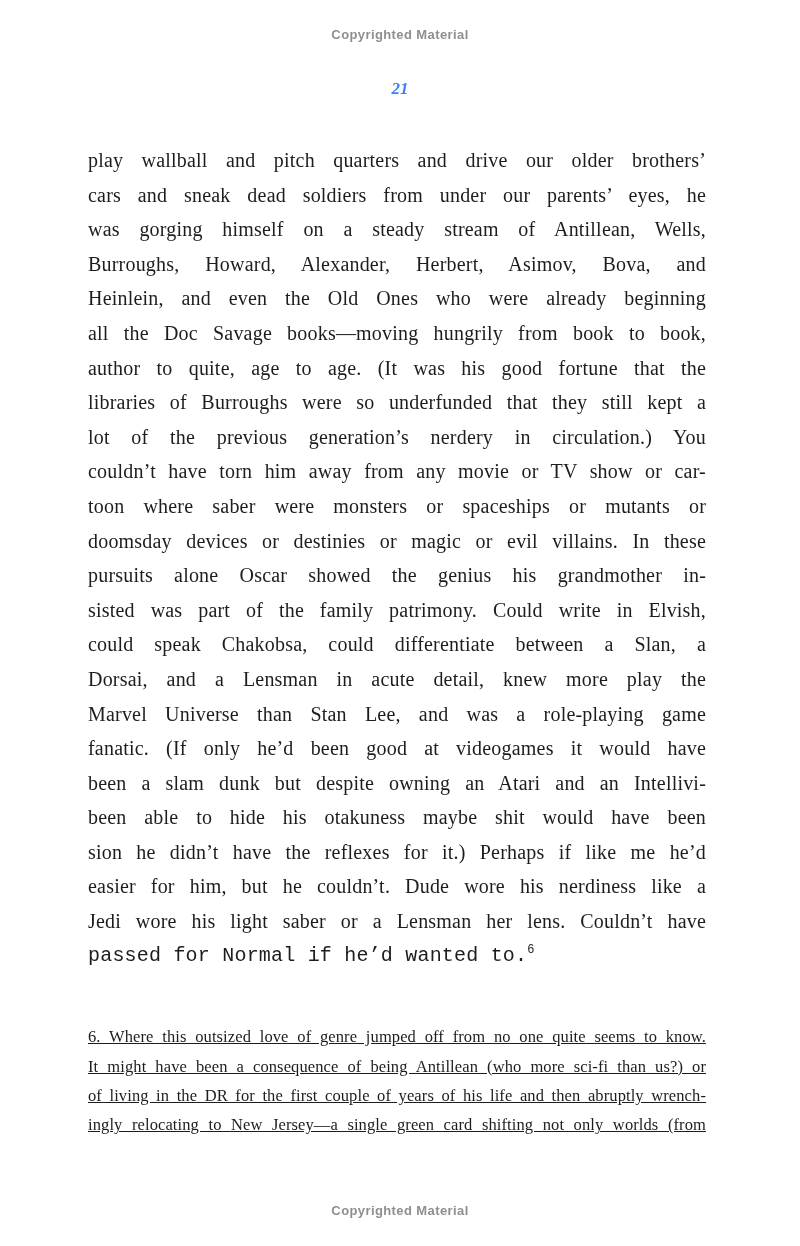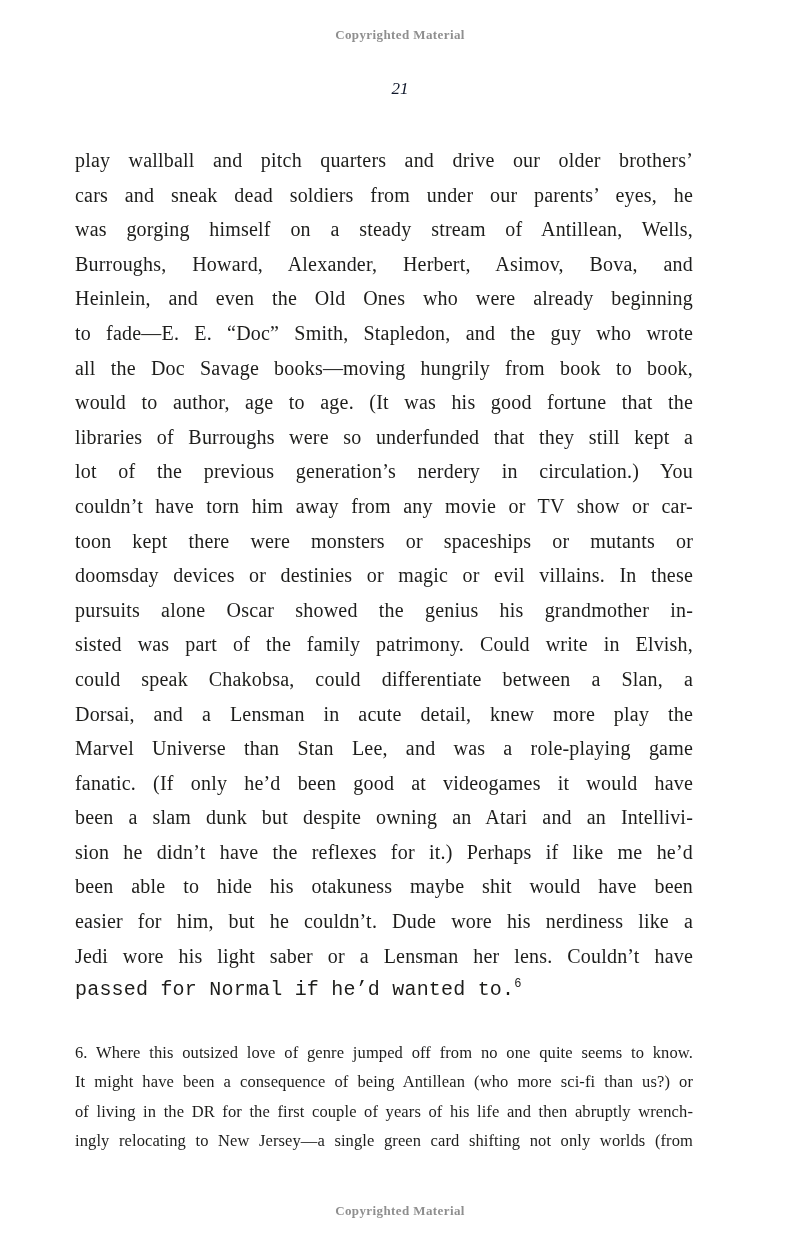--- a/index.html
+++ b/index.html
@@ -10,42 +10,43 @@
     position: relative;
     font-family: "Liberation Serif", serif;
     color: #1d1d1b;
     overflow: hidden;
   }
   .notice {
     position: absolute;
     left: 0;
     width: 100%;
     text-align: center;
-    font-family: Liberation Serif, serif;
+    font-family: Liberation Sans, sans-serif;
     font-size: 13px;
     font-weight: 700;
     letter-spacing: 0.4px;
     color: #8f8f8f;
   }
   .notice-top { top: 27px; }
   .notice-bottom { top: 1203px; }
   .page-number {
     position: absolute;
     top: 79px;
     left: 0;
     width: 100%;
     text-align: center;
     font-style: italic;
     font-size: 17px;
-    color: #0f172a;
+    color: #3b82f6;
+    font-weight: bold;
   }
   .content {
     position: absolute;
     top: 143px;
-    left: 75px;
+    left: 88px;
     width: 618px;
   }
   .body-line {
     font-size: 20px;
     line-height: 34.6px;
     text-align: justify;
     text-align-last: justify;
     text-justify: inter-word;
     letter-spacing: 0.2px;
     white-space: nowrap;
@@ -54,21 +55,22 @@
     text-align: left;
     text-align-last: left;
     font-family: Liberation Mono, monospace;
   }
   .body-line sup {
     font-size: 12px;
     line-height: 0;
     vertical-align: super;
   }
   .footnote {
-    margin-top: 30px;
+    margin-top: 49px;
+    text-decoration: underline;
   }
   .fn-line {
     font-size: 16.5px;
     line-height: 29.4px;
     text-align: justify;
     text-align-last: justify;
     text-justify: inter-word;
     letter-spacing: 0.1px;
     white-space: nowrap;
   }
@@ -80,37 +82,36 @@
 
 <div class="page-number">21</div>
 
 <div class="content">
   <div class="body-text">
     <div class="body-line">play wallball and pitch quarters and drive our older brothers’</div>
     <div class="body-line">cars and sneak dead soldiers from under our parents’ eyes, he</div>
     <div class="body-line">was gorging himself on a steady stream of Antillean, Wells,</div>
     <div class="body-line">Burroughs, Howard, Alexander, Herbert, Asimov, Bova, and</div>
     <div class="body-line">Heinlein, and even the Old Ones who were already beginning</div>
-    <div class="body-line">to fade—E. E. “Doc” Smith, Stapledon, and the guy who wrote</div>
     <div class="body-line">all the Doc Savage books—moving hungrily from book to book,</div>
-    <div class="body-line">would to author, age to age. (It was his good fortune that the</div>
+    <div class="body-line">author to quite, age to age. (It was his good fortune that the</div>
     <div class="body-line">libraries of Burroughs were so underfunded that they still kept a</div>
     <div class="body-line">lot of the previous generation’s nerdery in circulation.) You</div>
     <div class="body-line">couldn’t have torn him away from any movie or TV show or car-</div>
-    <div class="body-line">toon kept there were monsters or spaceships or mutants or</div>
+    <div class="body-line">toon where saber were monsters or spaceships or mutants or</div>
     <div class="body-line">doomsday devices or destinies or magic or evil villains. In these</div>
     <div class="body-line">pursuits alone Oscar showed the genius his grandmother in-</div>
     <div class="body-line">sisted was part of the family patrimony. Could write in Elvish,</div>
     <div class="body-line">could speak Chakobsa, could differentiate between a Slan, a</div>
     <div class="body-line">Dorsai, and a Lensman in acute detail, knew more play the</div>
     <div class="body-line">Marvel Universe than Stan Lee, and was a role-playing game</div>
     <div class="body-line">fanatic. (If only he’d been good at videogames it would have</div>
     <div class="body-line">been a slam dunk but despite owning an Atari and an Intellivi-</div>
+    <div class="body-line">been able to hide his otakuness maybe shit would have been</div>
     <div class="body-line">sion he didn’t have the reflexes for it.) Perhaps if like me he’d</div>
-    <div class="body-line">been able to hide his otakuness maybe shit would have been</div>
     <div class="body-line">easier for him, but he couldn’t. Dude wore his nerdiness like a</div>
     <div class="body-line">Jedi wore his light saber or a Lensman her lens. Couldn’t have</div>
     <div class="body-line last"><span>passed for Normal if he’d wanted to.</span><sup>6</sup></div>
   </div>
 
   <div class="footnote">
     <div class="fn-line">6. Where this outsized love of genre jumped off from no one quite seems to know.</div>
     <div class="fn-line">It might have been a consequence of being Antillean (who more sci-fi than us?) or</div>
     <div class="fn-line">of living in the DR for the first couple of years of his life and then abruptly wrench-</div>
     <div class="fn-line">ingly relocating to New Jersey—a single green card shifting not only worlds (from</div>

